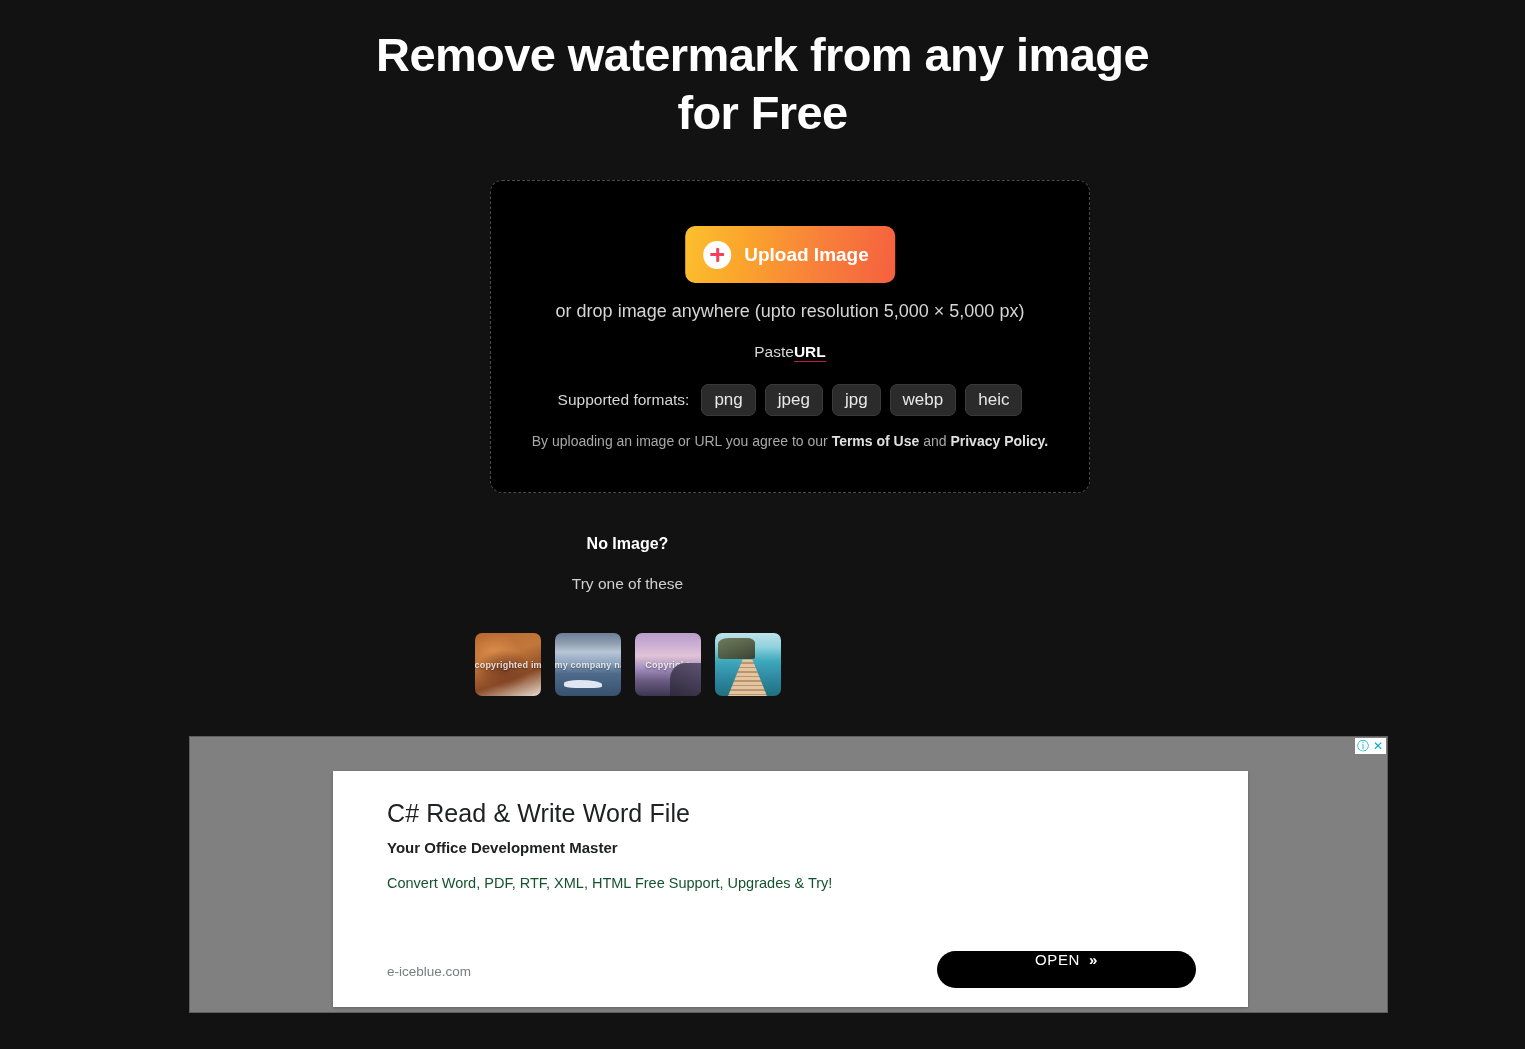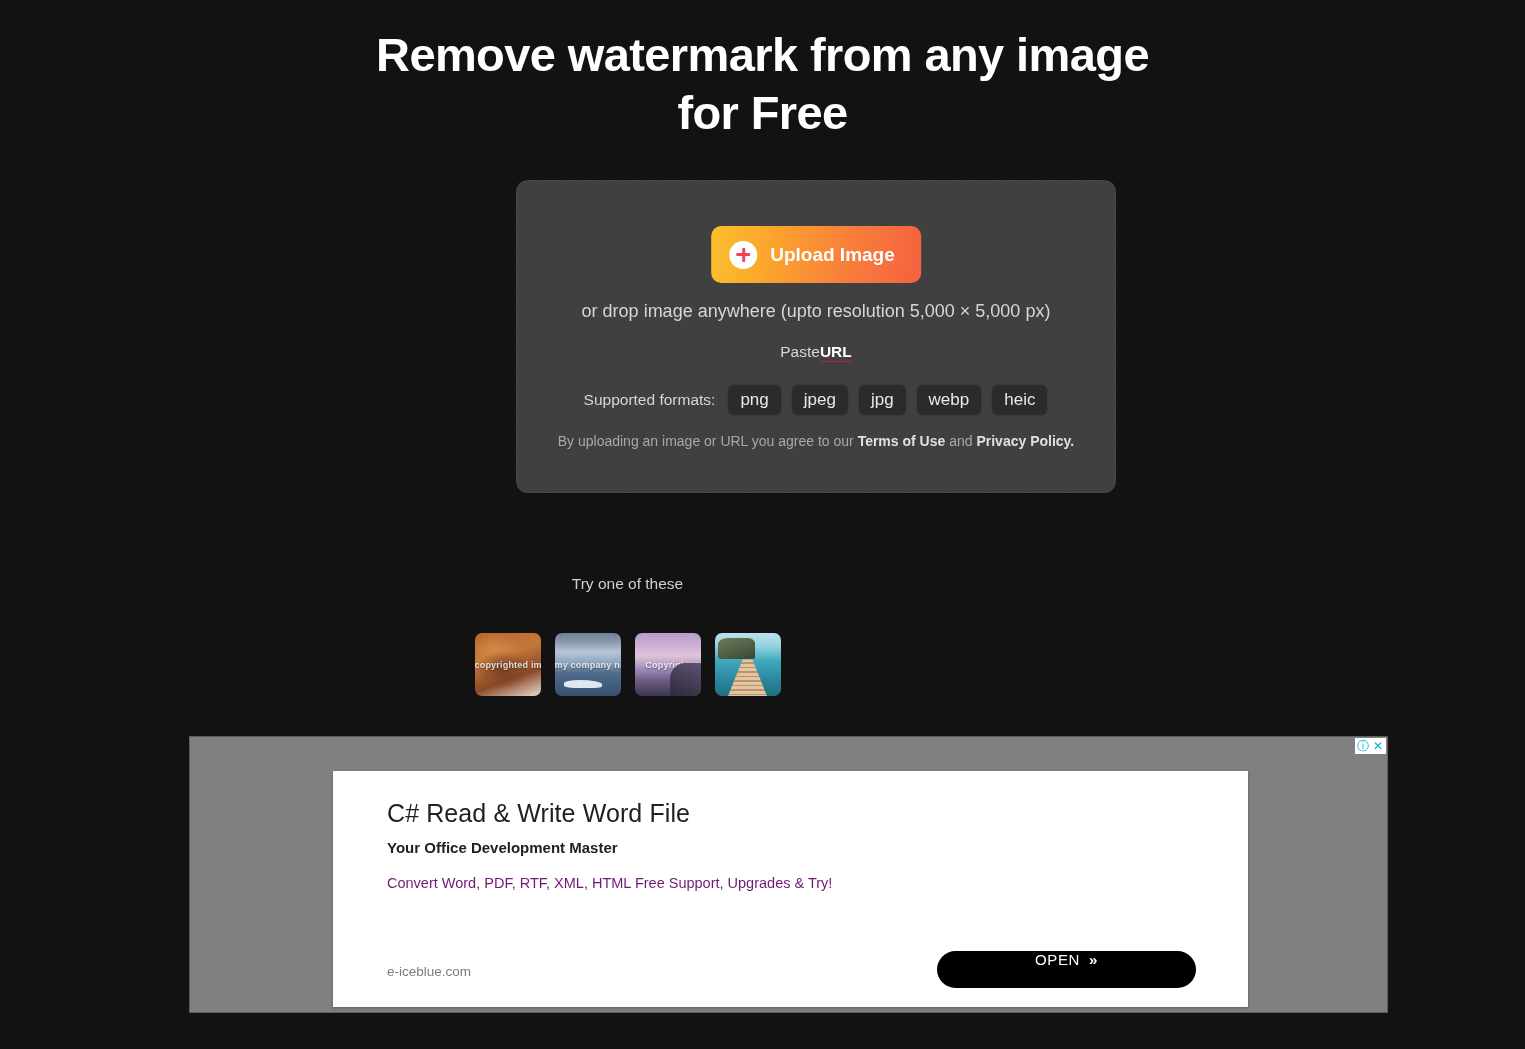--- a/index.html
+++ b/index.html
@@ -30,25 +30,25 @@
     font-size: 47px;
     font-weight: 700;
     line-height: 58px;
     letter-spacing: -0.6px;
     padding: 0 360px;
   }
 
   
   .dropzone {
     position: absolute;
-    left: 516px;
+    left: 490px;
     top: 180px;
     width: 600px;
     height: 313px;
-    background: #404040;
+    background: #000000;
     border: 1px dashed #4a4a4a;
     border-radius: 12px;
   }
 
   .upload-btn {
     position: absolute;
     left: 50%;
     transform: translateX(-50%);
     top: 45px;
     height: 57px;
@@ -323,21 +323,21 @@
     left: 54px;
     top: 68px;
     color: #202124;
     font-size: 15px;
     font-weight: 700;
   }
   .ad-desc {
     position: absolute;
     left: 54px;
     top: 104px;
-    color: #701a75;
+    color: #14532d;
     font-size: 14.5px;
   }
   .ad-domain {
     position: absolute;
     left: 54px;
     top: 193px;
     color: #7a7d80;
     font-size: 13.5px;
   }
   .ad-open-btn {
@@ -389,20 +389,21 @@
       <span class="chip">jpg</span>
       <span class="chip">webp</span>
       <span class="chip">heic</span>
     </div>
 
     <div class="terms-row">
       <span>By uploading an image or URL you agree to our </span><b>Terms of Use</b><span> and </span><b>Privacy Policy.</b>
     </div>
   </div>
 
+  <div class="no-image">No Image?</div>
   <div class="try-one">Try one of these</div>
 
   <div class="samples">
     <div class="sample sample-dog">
       <span class="wm">copyrighted image</span>
     </div>
     <div class="sample sample-ice">
       <span class="wm">my company name</span>
     </div>
     <div class="sample sample-coast">

